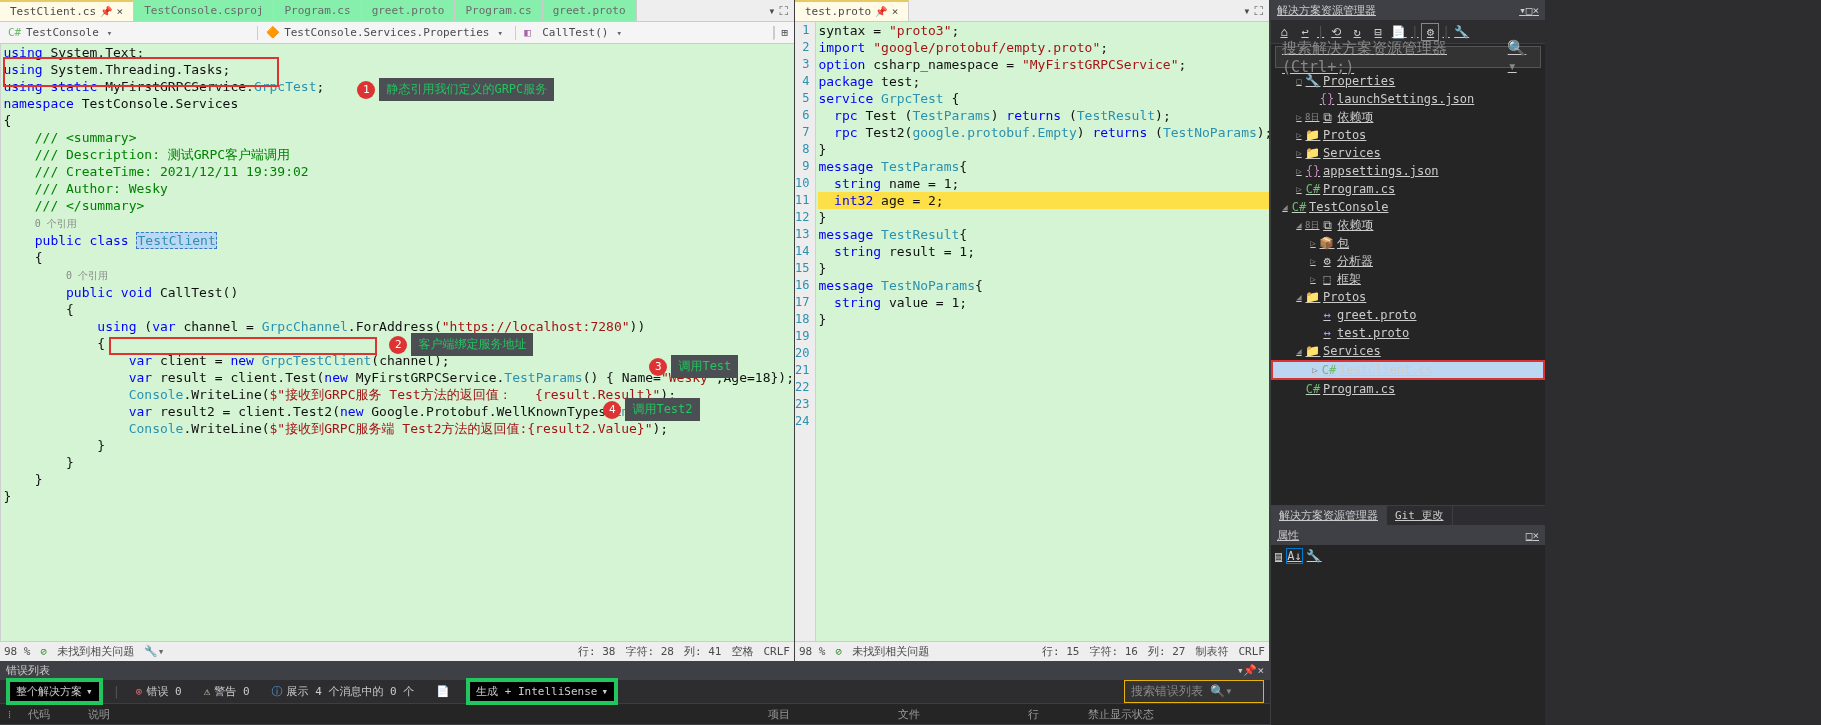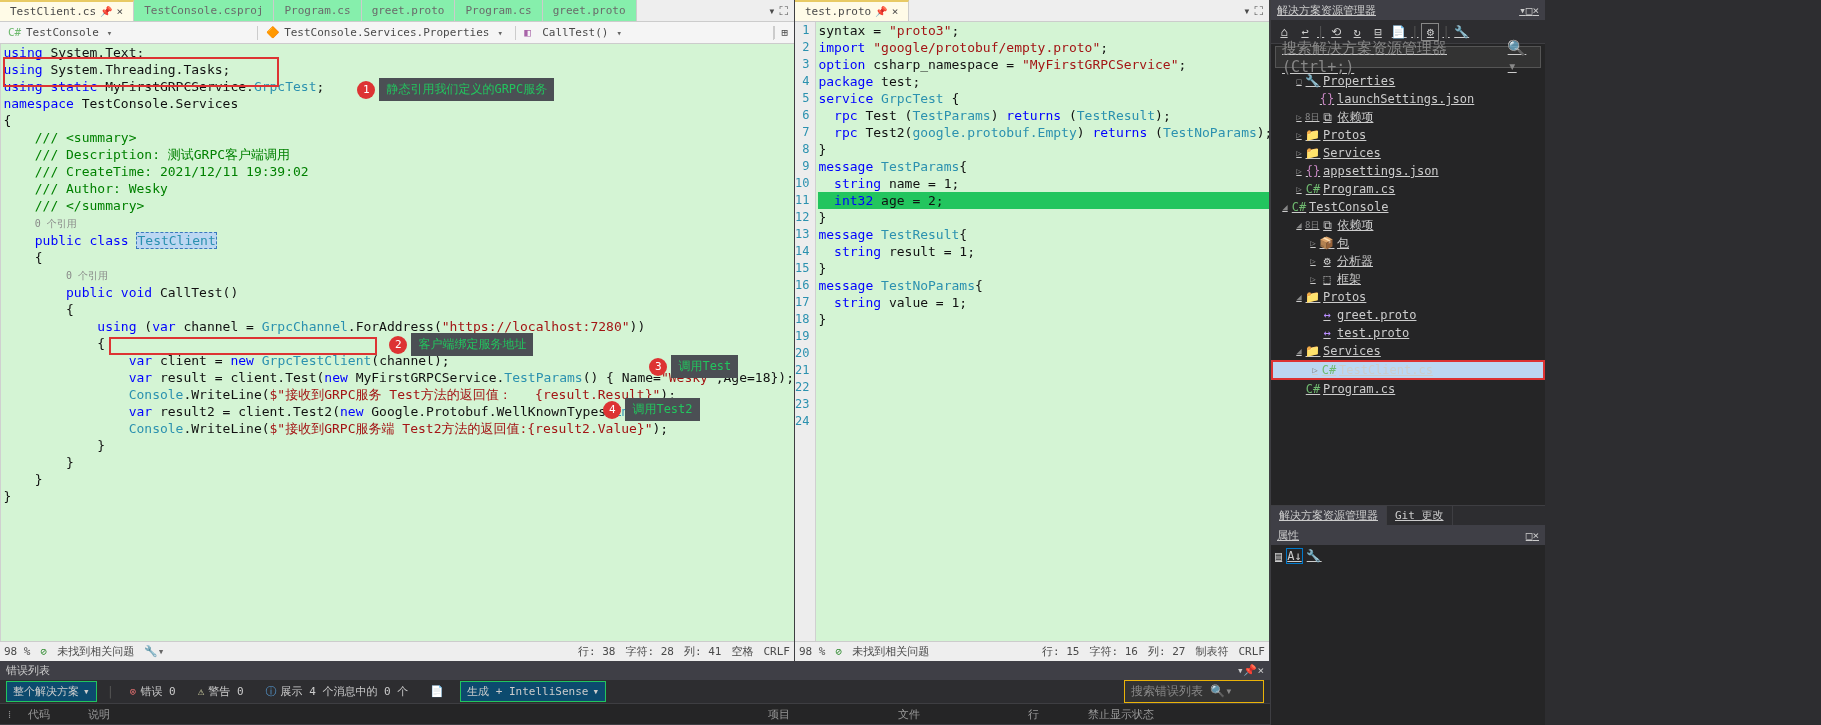--- a/index.html
+++ b/index.html
@@ -29,40 +29,40 @@
   .editor-pane.right { width: 475px; }
   .code-area { flex: 1; display: flex; background: #d4f4d4; overflow: hidden; position: relative; }
   .gutter { width: 60px; background: #ededed; color: #2b91af; text-align: right; padding-right: 6px; font-family: Consolas, monospace; font-size: 12px; line-height: 17px; }
   .fold { width: 14px; background: #ededed; border-right: 1px solid #d0d0d0; position: relative; }
   .code { flex: 1; font-family: Consolas, monospace; font-size: 13px; line-height: 17px; white-space: pre; color: #111; padding-left: 2px; position: relative; }
   .kw { color: #0000ff; }
   .type { color: #2b91af; }
   .str { color: #a31515; }
   .cmt { color: #008000; }
   .ref { color: #888; font-size: 10px; }
-  .hl-line { background: #22c55e; display: inline-block; width: 100%; }
+  .hl-line { background: #fde047; display: inline-block; width: 100%; }
   .sel { background: #bcd7f2; border: 1px dashed #3a78bd; }
   .red-box { position: absolute; border: 2px solid #d33; pointer-events: none; }
   .annot { position: absolute; display: flex; align-items: center; gap: 4px; pointer-events: none; }
   .annot-num { width: 18px; height: 18px; border-radius: 50%; background: #d33; color: #fff; font-size: 11px; display: flex; align-items: center; justify-content: center; }
   .annot-txt { background: #4b4f54; color: #22c55e; padding: 3px 7px; border-radius: 0; font-size: 12px; }
   
   
   .statusbar { height: 20px; background: #eee; border-top: 1px solid #ccc; display: flex; align-items: center; font-size: 11px; color: #4a4a4a; padding: 0 4px; gap: 10px; }
   .statusbar .sp { flex: 1; }
   .ok-ico { color: #2e8b2e; }
   .wrench { color: #666; }
   
   
   .errorlist { height: 64px; background: #252526; display: flex; flex-direction: column; }
   .errorlist-hdr { background: #3f3f46; color: #ccc; height: 20px; display: flex; align-items: center; padding: 0 6px; font-size: 11px; }
   .errorlist-hdr .sp { flex: 1; }
   .errorlist-tools { background: #2d2d30; height: 24px; display: flex; align-items: center; gap: 10px; padding: 0 6px; border-bottom: 1px solid #3e3e42; }
   .errtool { display: flex; align-items: center; gap: 4px; padding: 2px 6px; font-size: 11px; color: #ccc; }
-  .errtool.combo { background: #0c4a6e; border: 1px solid #22c55e; }
+  .errtool.combo { background: #000000; border: 4px solid #22c55e; }
   .err-red { color: #d16969; }
   .err-yel { color: #dcdcaa; }
   .err-blu { color: #569cd6; }
   .errorlist-cols { display: flex; height: 22px; align-items: center; border-bottom: 1px solid #3e3e42; color: #999; font-size: 11px; }
   .errorlist-cols > div { padding: 0 8px; }
   .search-err { margin-left: auto; background: #333; border: 1px solid #eab308; padding: 2px 6px; width: 140px; color: #888; }
   
   
   .panel-hdr { background: #3f3f46; color: #ccc; height: 20px; display: flex; align-items: center; padding: 0 6px; font-size: 11px; }
   .panel-hdr .sp { flex: 1; }

